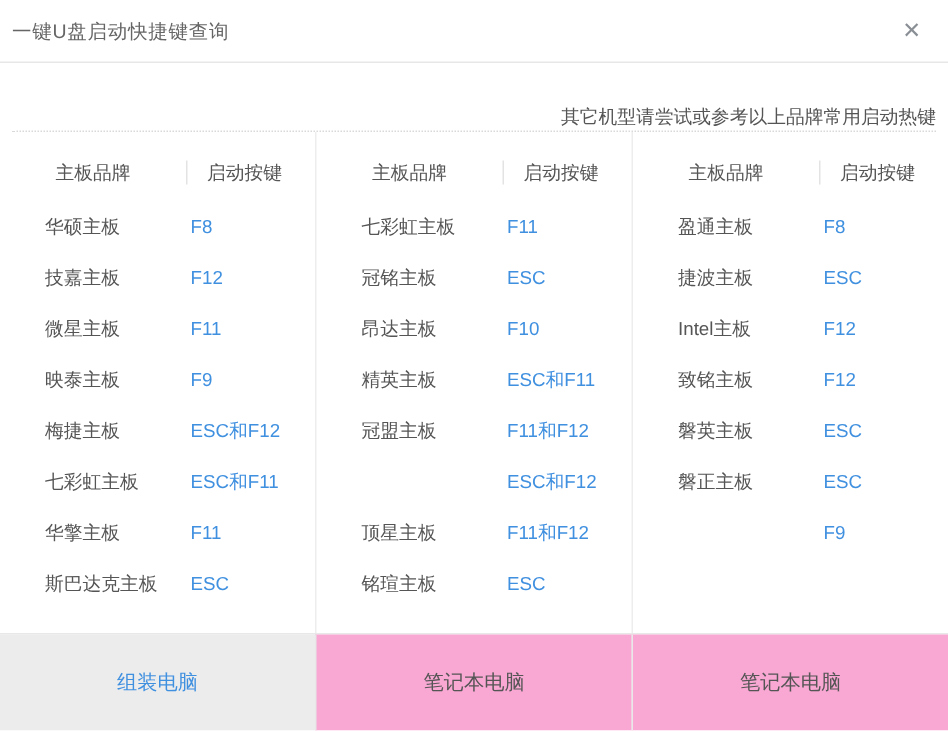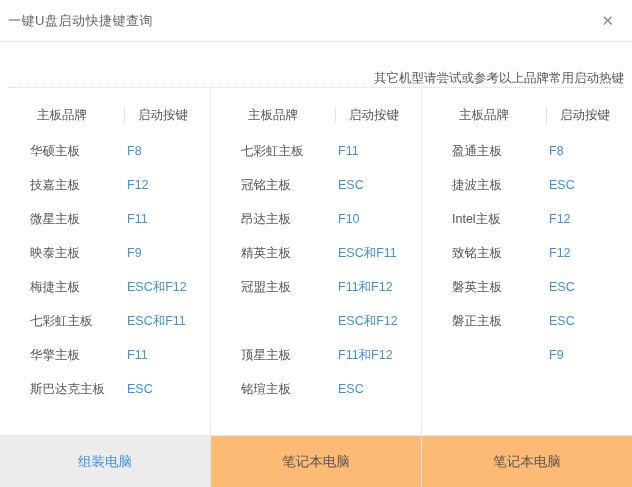--- a/index.html
+++ b/index.html
@@ -102,35 +102,35 @@
   }
   .trow .keyval {
     color: var(--accent, #4090e0);
   }
   
   .tabs {
     position: absolute;
     left: 0;
     bottom: 0;
     width: 100%;
-    height: 52px;
+    height: 65px;
     display: flex;
     border-top: 1px solid var(--divider, #e8e8e8);
     box-sizing: border-box;
     margin-top: 12px;
   }
   .tab {
     flex: 1;
     display: flex;
     align-items: center;
     justify-content: center;
     font-size: 13.5px;
     color: var(--text, #555);
     cursor: pointer;
-    background: #fdba74;
+    background: #f9a8d4;
   }
   .tab + .tab {
     border-left: 1px solid var(--divider, #e8e8e8);
   }
   .tab.active {
     background: var(--tabbg, #ececec);
     color: var(--accent, #4090e0);
   }
 </style>
 </head>

